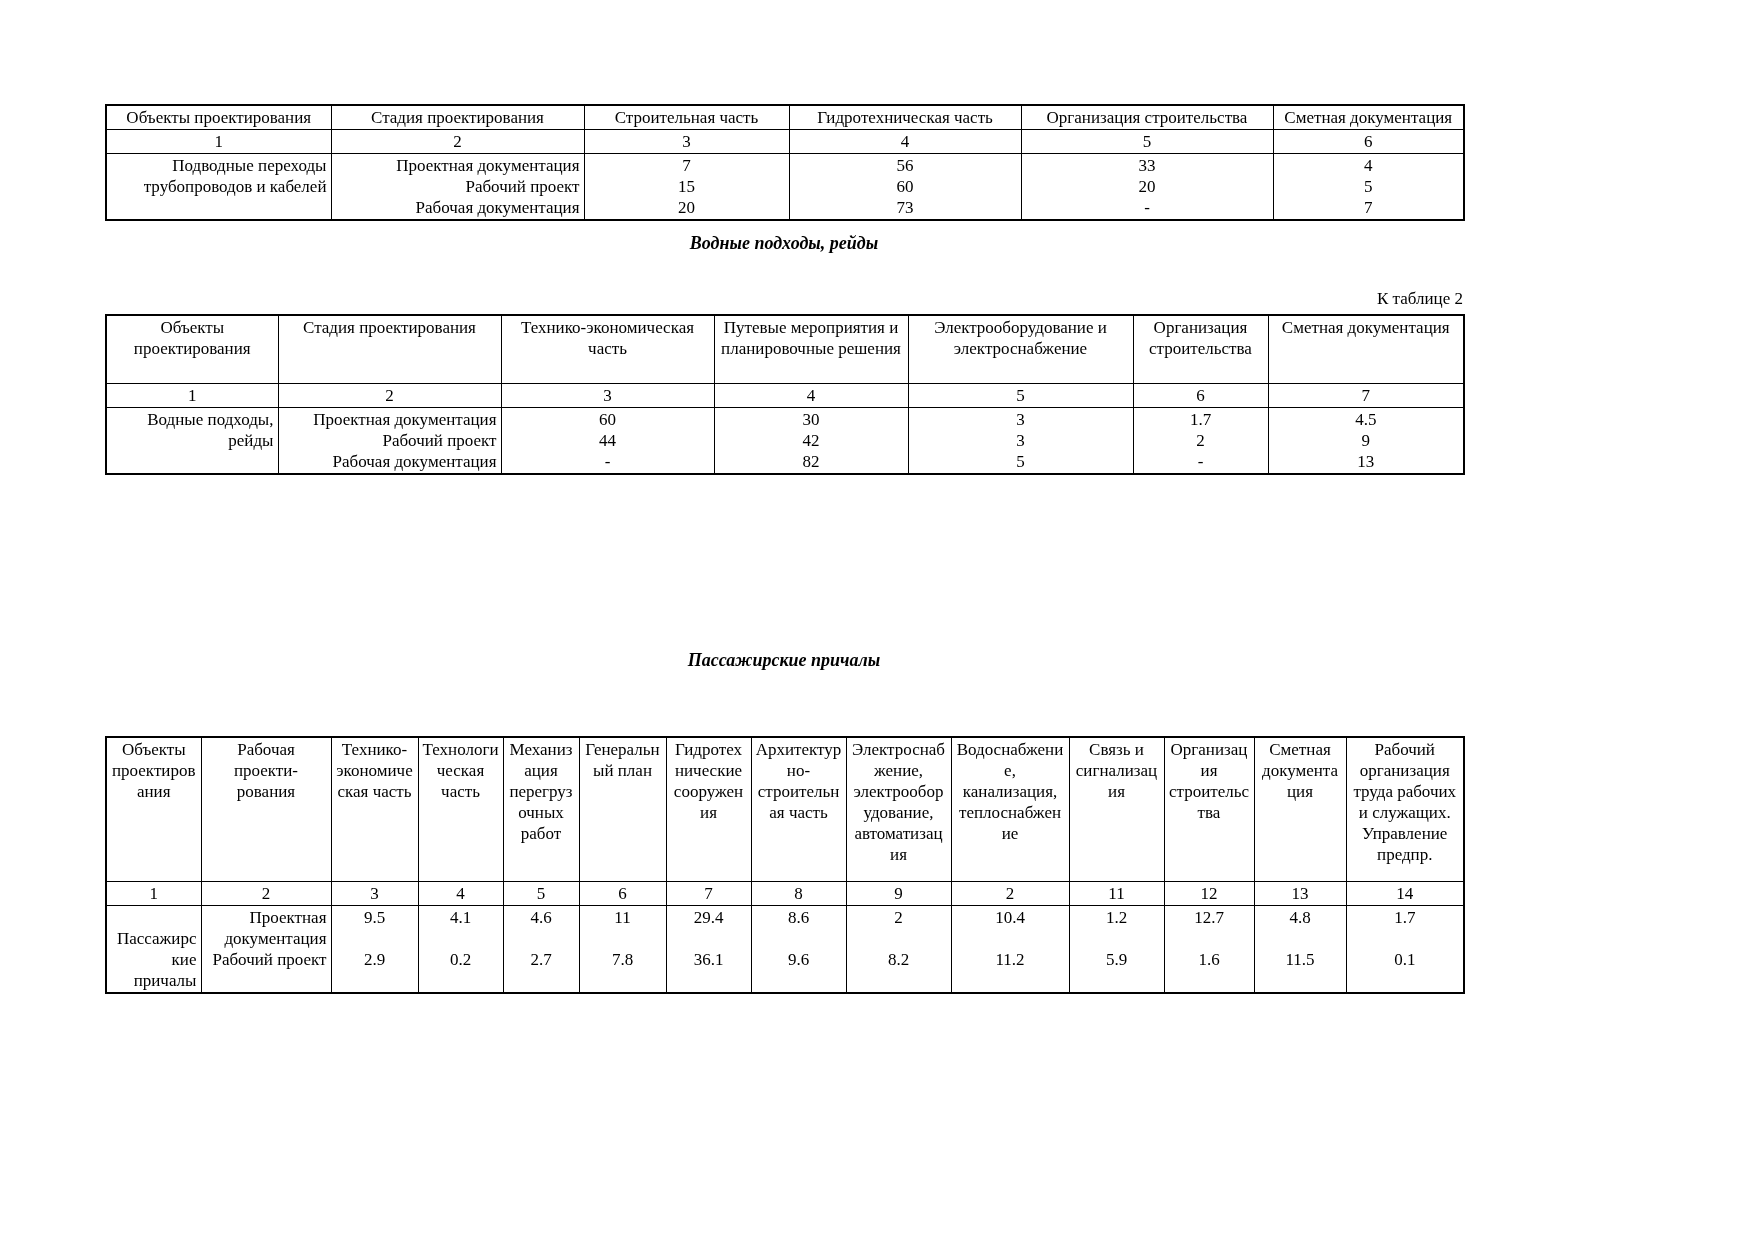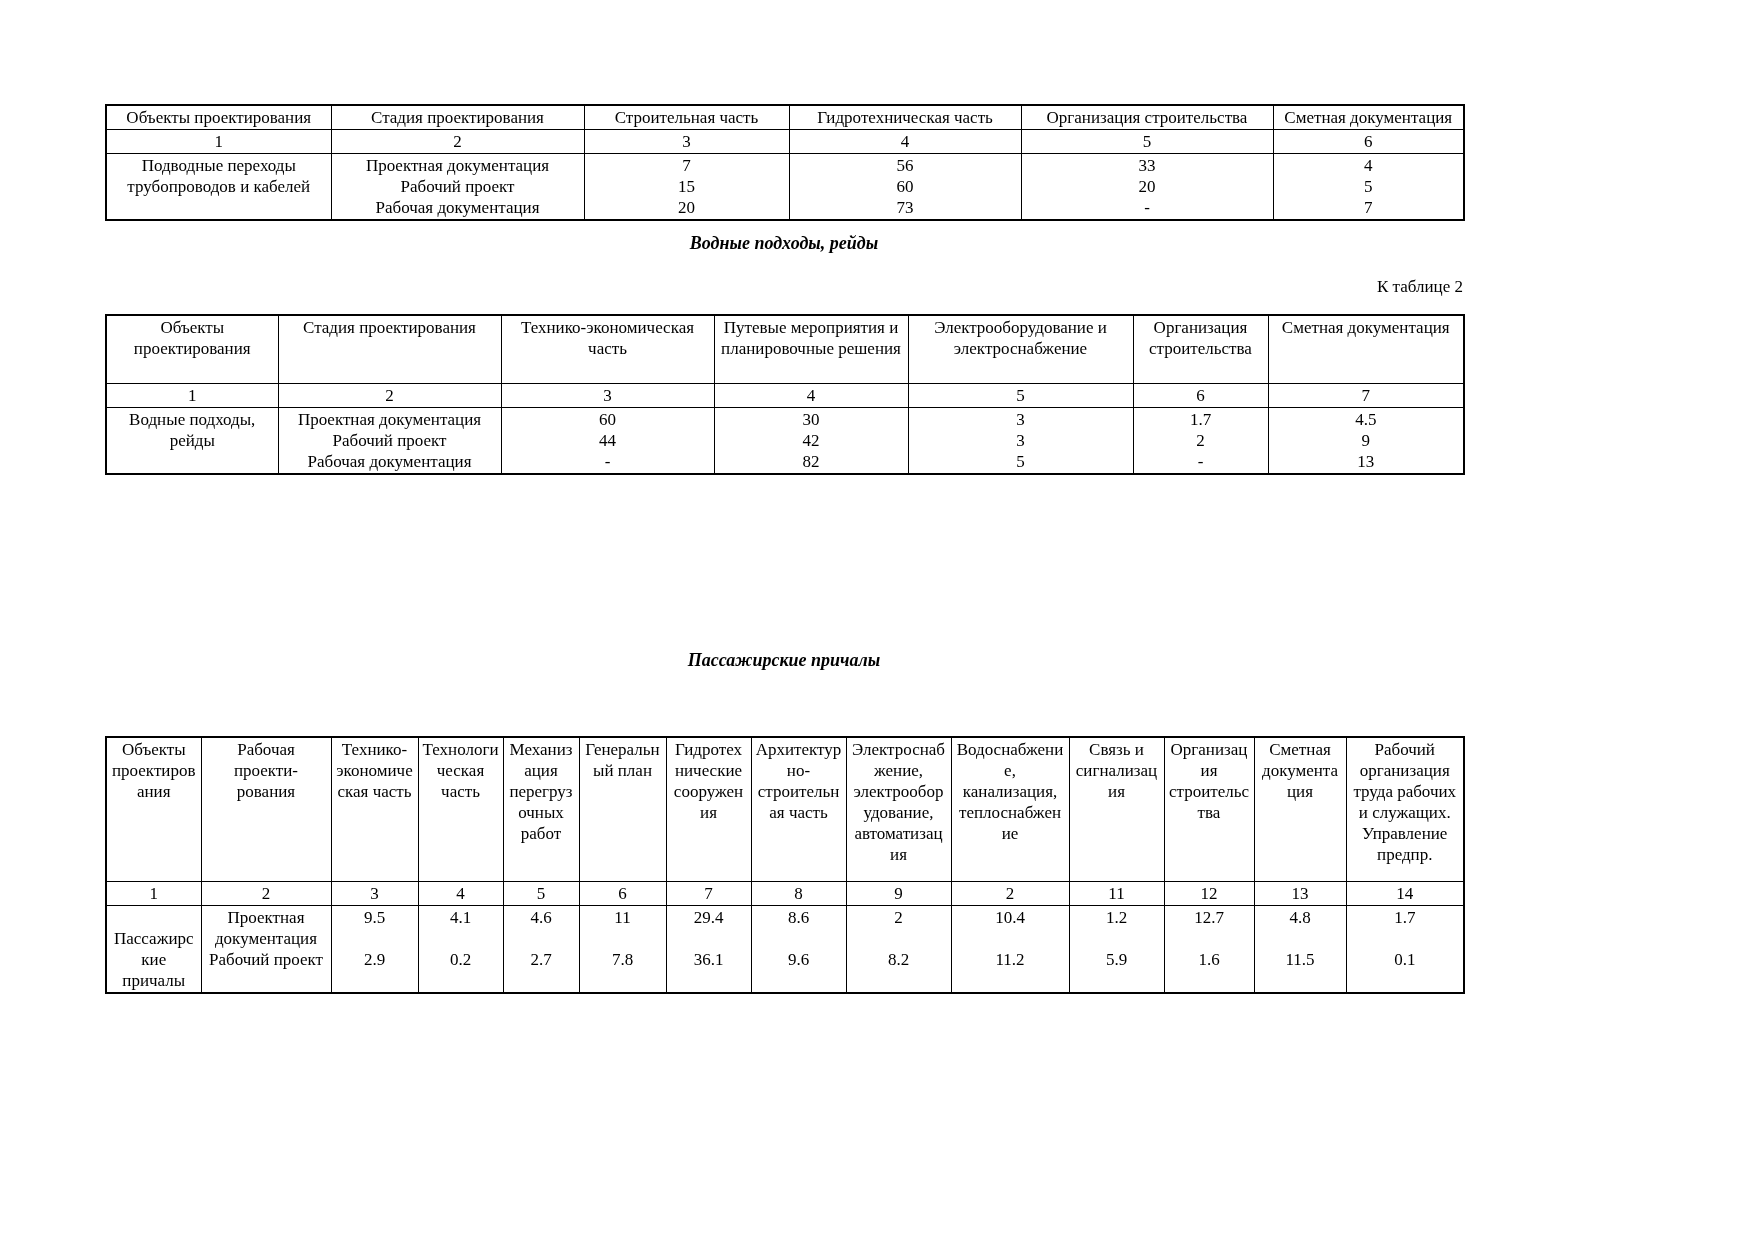--- a/index.html
+++ b/index.html
@@ -26,21 +26,21 @@
     border: 1px solid #000000;
     padding: 1px 4px;
     vertical-align: top;
     line-height: 21px;
     overflow-wrap: break-word;
     word-wrap: break-word;
   }
   .hdr td { text-align: center; }
   .num td { text-align: center; }
   .ac { text-align: center; }
-  .al { text-align: center; }
+  .al { text-align: right; }
   .mt1 { margin-top: 21px; }
   #t1 { top: 104px; }
   #t2 { top: 314px; }
   #t3 { top: 736px; }
   #t1 .hdr { height: 23px; }
   #t1 .num { height: 22px; }
   #t1 .body { height: 62px; }
   #t2 .hdr { height: 68px; }
   #t2 .num { height: 21px; }
   #t2 .body { height: 62px; }
@@ -59,21 +59,21 @@
   }
   .table-ref {
     position: absolute;
     left: 105px;
     width: 1358px;
     text-align: right;
     font-size: 17px;
     line-height: 21px;
   }
   #title1 { top: 233px; }
-  #ref1 { top: 276px; text-align: right; }
+  #ref1 { top: 288px; text-align: right; }
   #title2 { top: 650px; }
   #ref2 { top: 693px; }
 </style>
 </head>
 <body>
 
 <div class="page">
 
   <table class="doc-table" id="t1">
     <colgroup>

